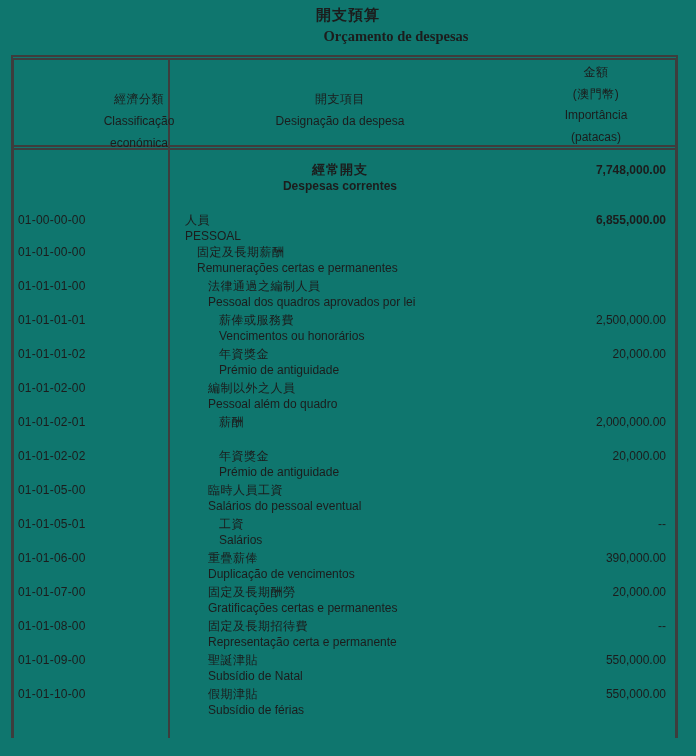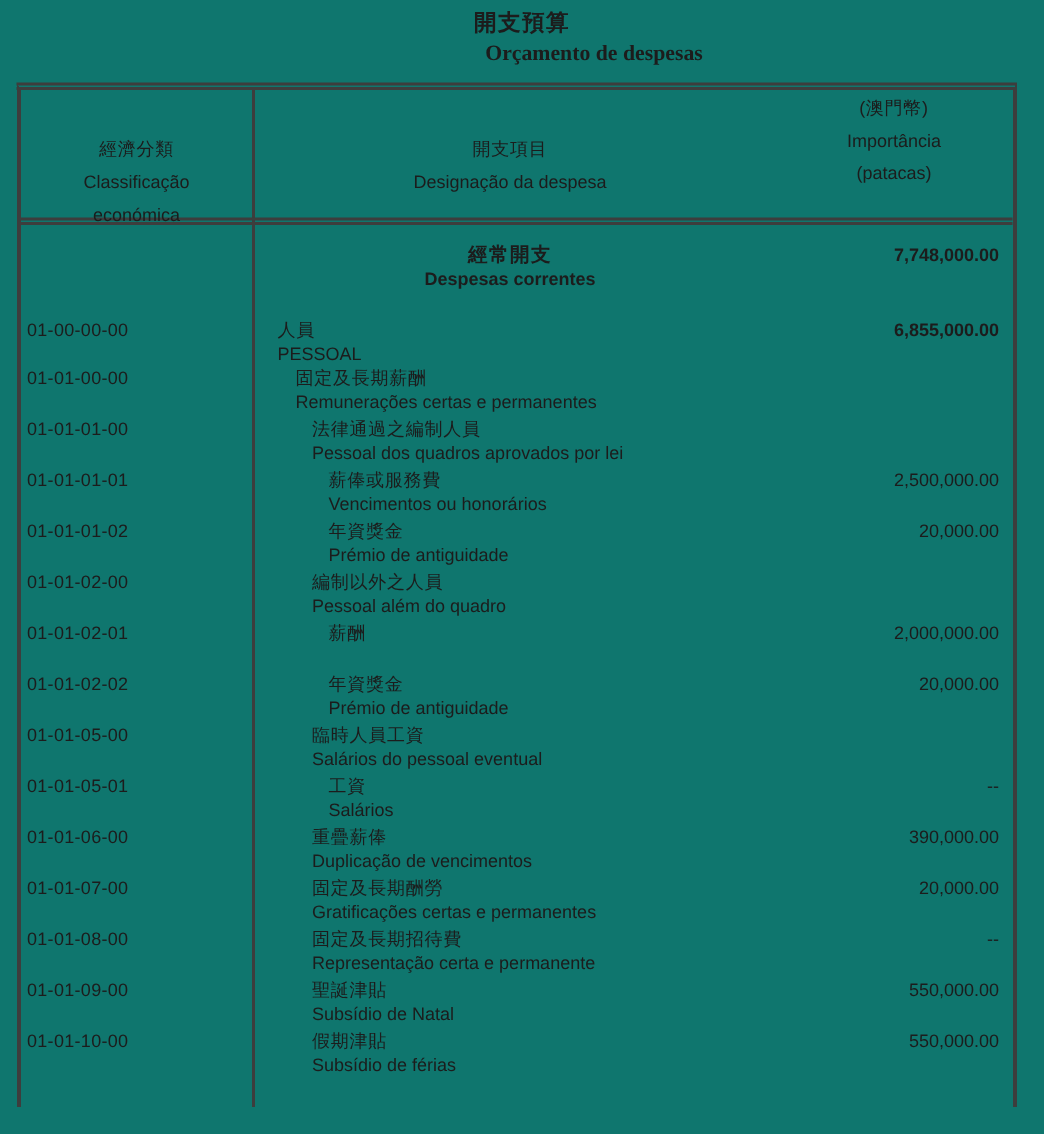--- a/index.html
+++ b/index.html
@@ -63,20 +63,21 @@
     border-bottom: 5px double #3d3d3d;
     font-size: 12px;
   }
   .h-code {
     position: absolute;
     left: 0;
     top: 28px;
     width: 154px;
     text-align: center;
     line-height: 22px;
+    padding-left: 48px;
   }
   .h-desc {
     position: absolute;
     left: 156px;
     top: 28px;
     width: 340px;
     text-align: center;
     line-height: 22px;
   }
   .h-amount {
@@ -146,20 +147,21 @@
       <div class="h-code">
         <div class="zh">經濟分類</div>
         <div>Classificação</div>
         <div>económica</div>
       </div>
       <div class="h-desc">
         <div class="zh">開支項目</div>
         <div>Designação da despesa</div>
       </div>
       <div class="h-amount">
+        <div class="zh">金額</div>
         <div class="zh">(澳門幣)</div>
         <div>Importância</div>
         <div>(patacas)</div>
       </div>
     </div>
 
     <div class="table-body">
 
       <div class="row section mb-lg">
         <div class="code"></div>

